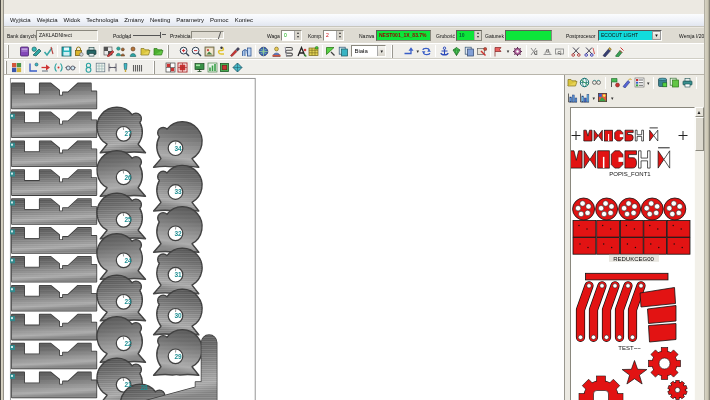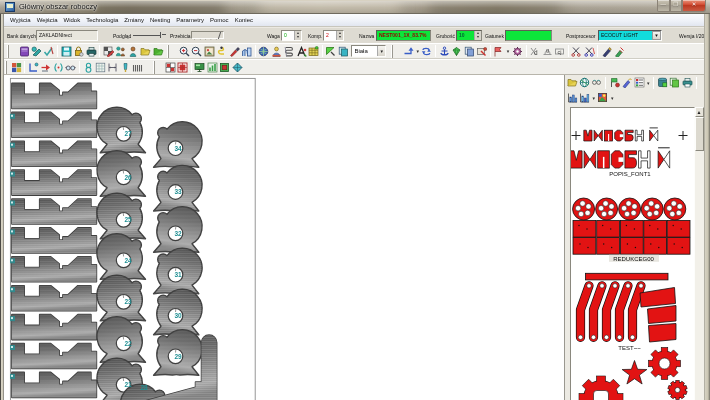--- a/index.html
+++ b/index.html
@@ -44,39 +44,20 @@
 #ptb1{position:absolute;left:1px;top:0px;width:140px;height:15px;display:flex;align-items:center}
 #ptb2{position:absolute;left:1px;top:15px;width:140px;height:15px;display:flex;align-items:center}
 #plist{position:absolute;left:5px;top:32px;width:125px;height:294px;background:#fff;border:1px solid;border-color:#8a887e #fdfdfb #fdfdfb #8a887e;overflow:hidden}
 #pscroll{position:absolute;left:129.5px;top:32px;width:9px;height:294px;background:#f2f0e9}
 #pscroll .up{position:absolute;left:0;top:0;width:9px;height:10px;background:#e6e3da;border:1px solid;border-color:#fdfdfb #8a887e #8a887e #fdfdfb;font-size:5px;line-height:8px;text-align:center;color:#222}
 #pscroll .thumb{position:absolute;left:0;top:10px;width:9px;height:34px;background:#dcd9cf;border:1px solid;border-color:#fdfdfb #8a887e #8a887e #fdfdfb}
 .tick{position:absolute;background:#555}
 </style></head>
 <body>
 <div id="win">
- <div id="title">
-  <div class="blob1"></div>
-      <div class="blob2"></div>
-      <div class="blob3"></div>
-      <div class="glass"></div>
-  <div id="ticon">
-        <i></i>
-      </div>
-      <div id="ttext">Główny obszar roboczy</div>
-  <div class="cap" id="cmin">
-        <span>—</span>
-      </div>
-  <div class="cap" id="cmax">
-        <span>❐</span>
-      </div>
-  <div class="cap" id="cclose">
-        <span>✕</span>
-      </div>
- </div>
  <div id="menu">
   <span>Wyjścia</span>
       <span>Wejścia</span>
       <span>Widok</span>
       <span>Technologia</span>
       <span>Zmiany</span>
       <span>Nesting</span>
       <span>Parametry</span>
       <span>Pomoc</span>
       <span>Koniec</span>

